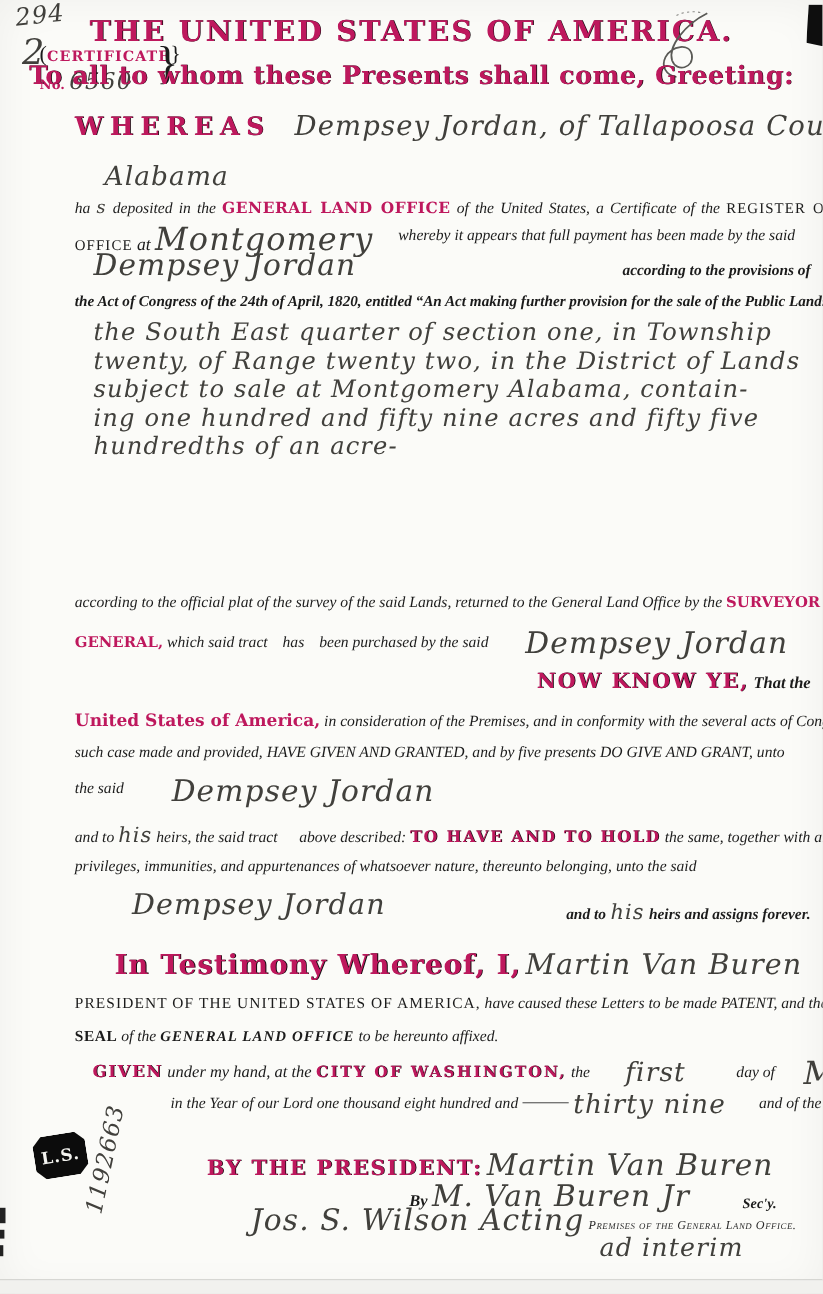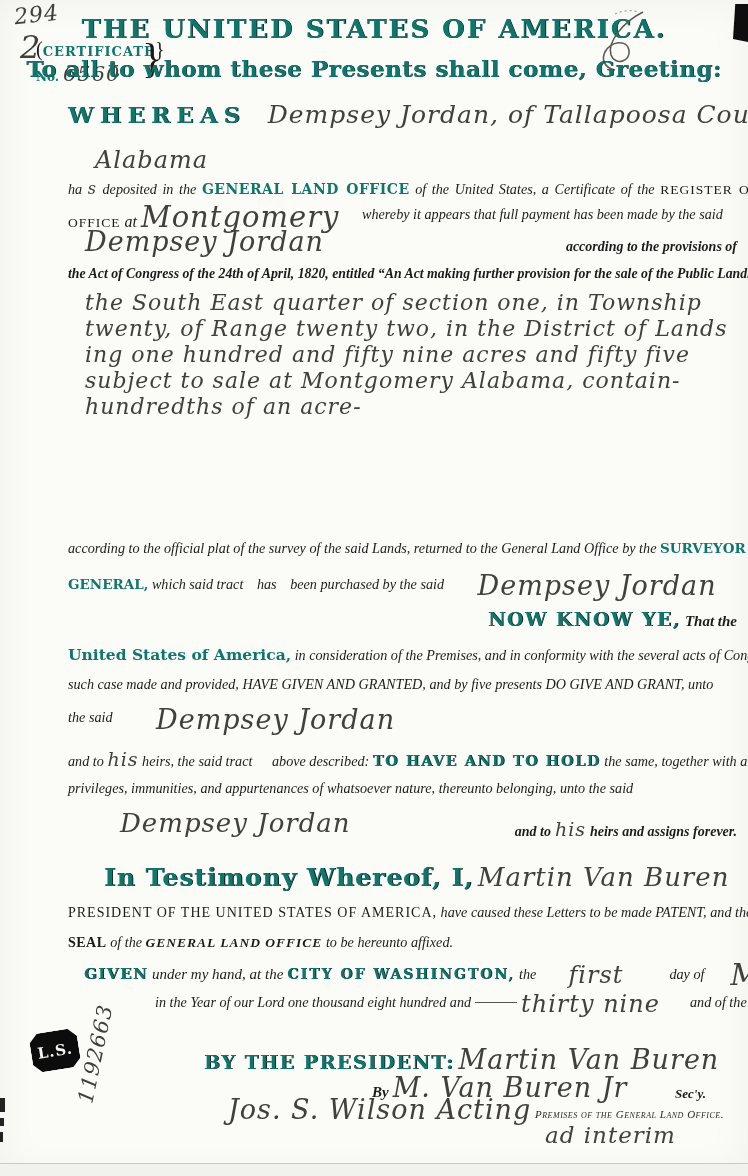--- a/index.html
+++ b/index.html
@@ -8,21 +8,21 @@
     background:#fbfbf8; overflow:hidden;
     font-family:"Liberation Serif",serif; color:#1b1b1b;
     box-shadow:inset 0 0 40px rgba(0,0,0,0.05);
   }
   .abs{position:absolute;}
   .line{position:absolute; left:68px; right:11px; font-size:14.2px; white-space:nowrap;}
   .it{font-style:italic; font-family:"Liberation Serif",serif;}
   .bit{font-style:italic; font-weight:bold;}
   .caps{letter-spacing:1px;}
   .bcaps{font-weight:bold; letter-spacing:0.5px;}
-  .display{font-family:"DejaVu Serif",serif; font-weight:bold; color:#0f766e;}
+  .display{font-family:"DejaVu Serif",serif; font-weight:bold; color:#be185d;}
   .hw{
     font-family:"DejaVu Serif",serif; font-style:italic;
     color:#41403c; letter-spacing:1px;
   }
   .strike{display:inline-block; border-bottom:1.5px solid #555; height:1px; vertical-align:4px;}
   .title{
     left:0; right:0; text-align:center; font-size:26px; letter-spacing:2px;
     text-shadow:0.6px 0 0 #0d0d0d;
   }
   .subtitle{
@@ -105,22 +105,22 @@
   <div class="abs it" style="left:362px;top:206px;font-size:14.2px;white-space:nowrap;">whereby it appears that full payment has been made by the said</div>
 
   <div class="abs hw" style="left:85px;top:226px;font-size:27px;">Dempsey Jordan</div>
   <div class="abs bit" style="right:11px;top:239px;font-size:14px;">according to the provisions of</div>
 
   <div class="line bit" style="top:266px;font-size:13.8px;">the Act of Congress of the 24th of April, 1820, entitled “An Act making further provision for the sale of the Public Lands,” for</div>
 
   <div class="abs" style="left:85px;top:290px;">
     <div class="hw" style="font-size:22px;line-height:26px;">the South East quarter of section one, in Township</div>
     <div class="hw" style="font-size:22px;line-height:26px;">twenty, of Range twenty two, in the District of Lands</div>
+    <div class="hw" style="font-size:22px;line-height:26px;">subject to sale at Montgomery Alabama, contain-</div>
     <div class="hw" style="font-size:22px;line-height:26px;">ing one hundred and fifty nine acres and fifty five</div>
-    <div class="hw" style="font-size:22px;line-height:26px;">subject to sale at Montgomery Alabama, contain-</div>
     <div class="hw" style="font-size:22px;line-height:26px;">hundredths of an acre-</div>
   </div>
 
   <div class="line" style="top:540px;">
     <span class="it">according to the official plat of the survey of the said Lands, returned to the General Land Office by the</span>
     <span class="display" style="font-size:13.5px;">SURVEYOR</span>
   </div>
   <div class="line" style="top:570px;">
     <span class="display" style="font-size:13.5px;">GENERAL,</span>
     <span class="it">which said tract</span>
@@ -185,21 +185,21 @@
     <span class="it" style="font-size:14.2px;margin-left:42px;">day of</span>
     <span class="hw" style="font-size:29px;margin-left:22px;vertical-align:-6px;">May</span>
   </div>
   <div class="abs" style="left:155px;top:990px;white-space:nowrap;">
     <span class="it" style="font-size:14.2px;">in the Year of our Lord one thousand eight hundred and</span>
     <span class="strike" style="width:42px;"></span>
     <span class="hw" style="font-size:24px;vertical-align:-5px;">thirty nine</span>
     <span class="it" style="font-size:14.2px;margin-left:26px;">and of the</span>
   </div>
 
-  <div class="abs" style="left:188px;top:1044px;white-space:nowrap;margin-left:16px;">
+  <div class="abs" style="left:188px;top:1044px;white-space:nowrap;">
     <span class="display ornament" style="font-size:19px;">BY THE PRESIDENT:</span>
     <span class="hw" style="font-size:27px;">Martin Van Buren</span>
   </div>
   <div class="abs" style="left:372px;top:1072px;white-space:nowrap;">
     <span class="bit" style="font-size:15px;">By</span>
     <span class="hw" style="font-size:27px;">M. Van Buren Jr</span>
   </div>
   <div class="abs bit" style="right:42px;top:1086px;font-size:13px;">Sec'y.</div>
 
   <div class="abs hw" style="left:228px;top:1094px;font-size:27px;">

